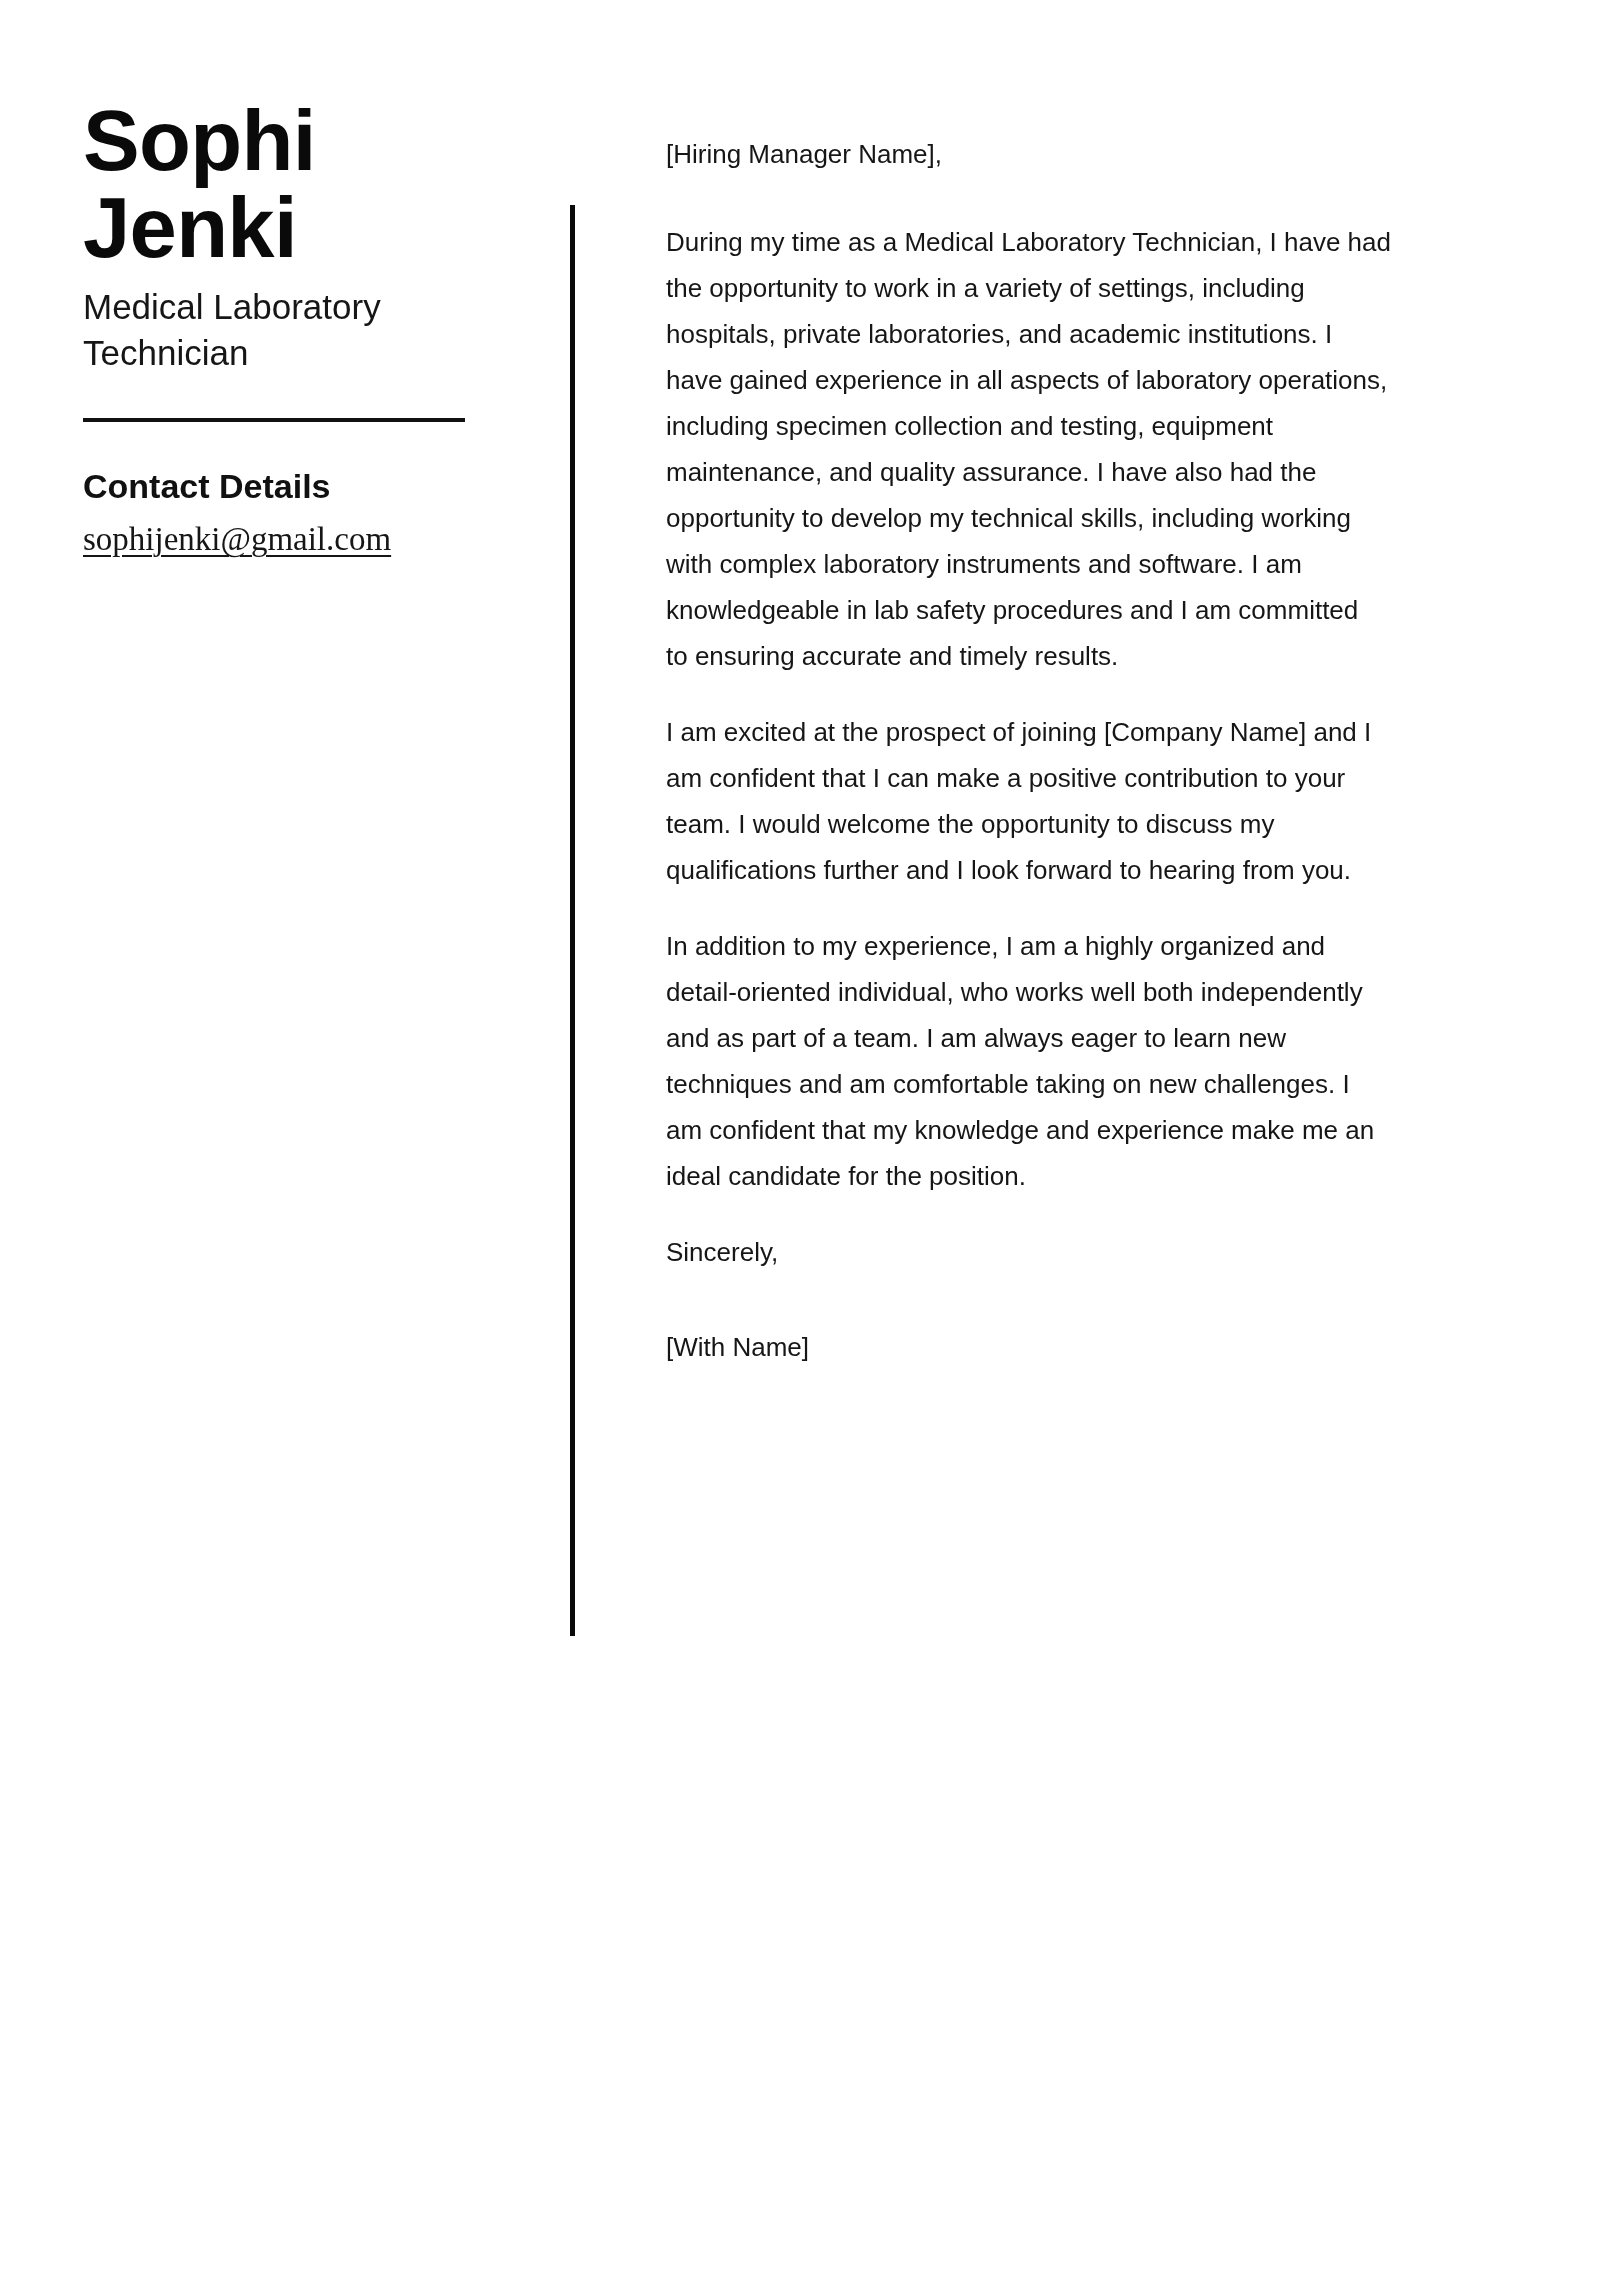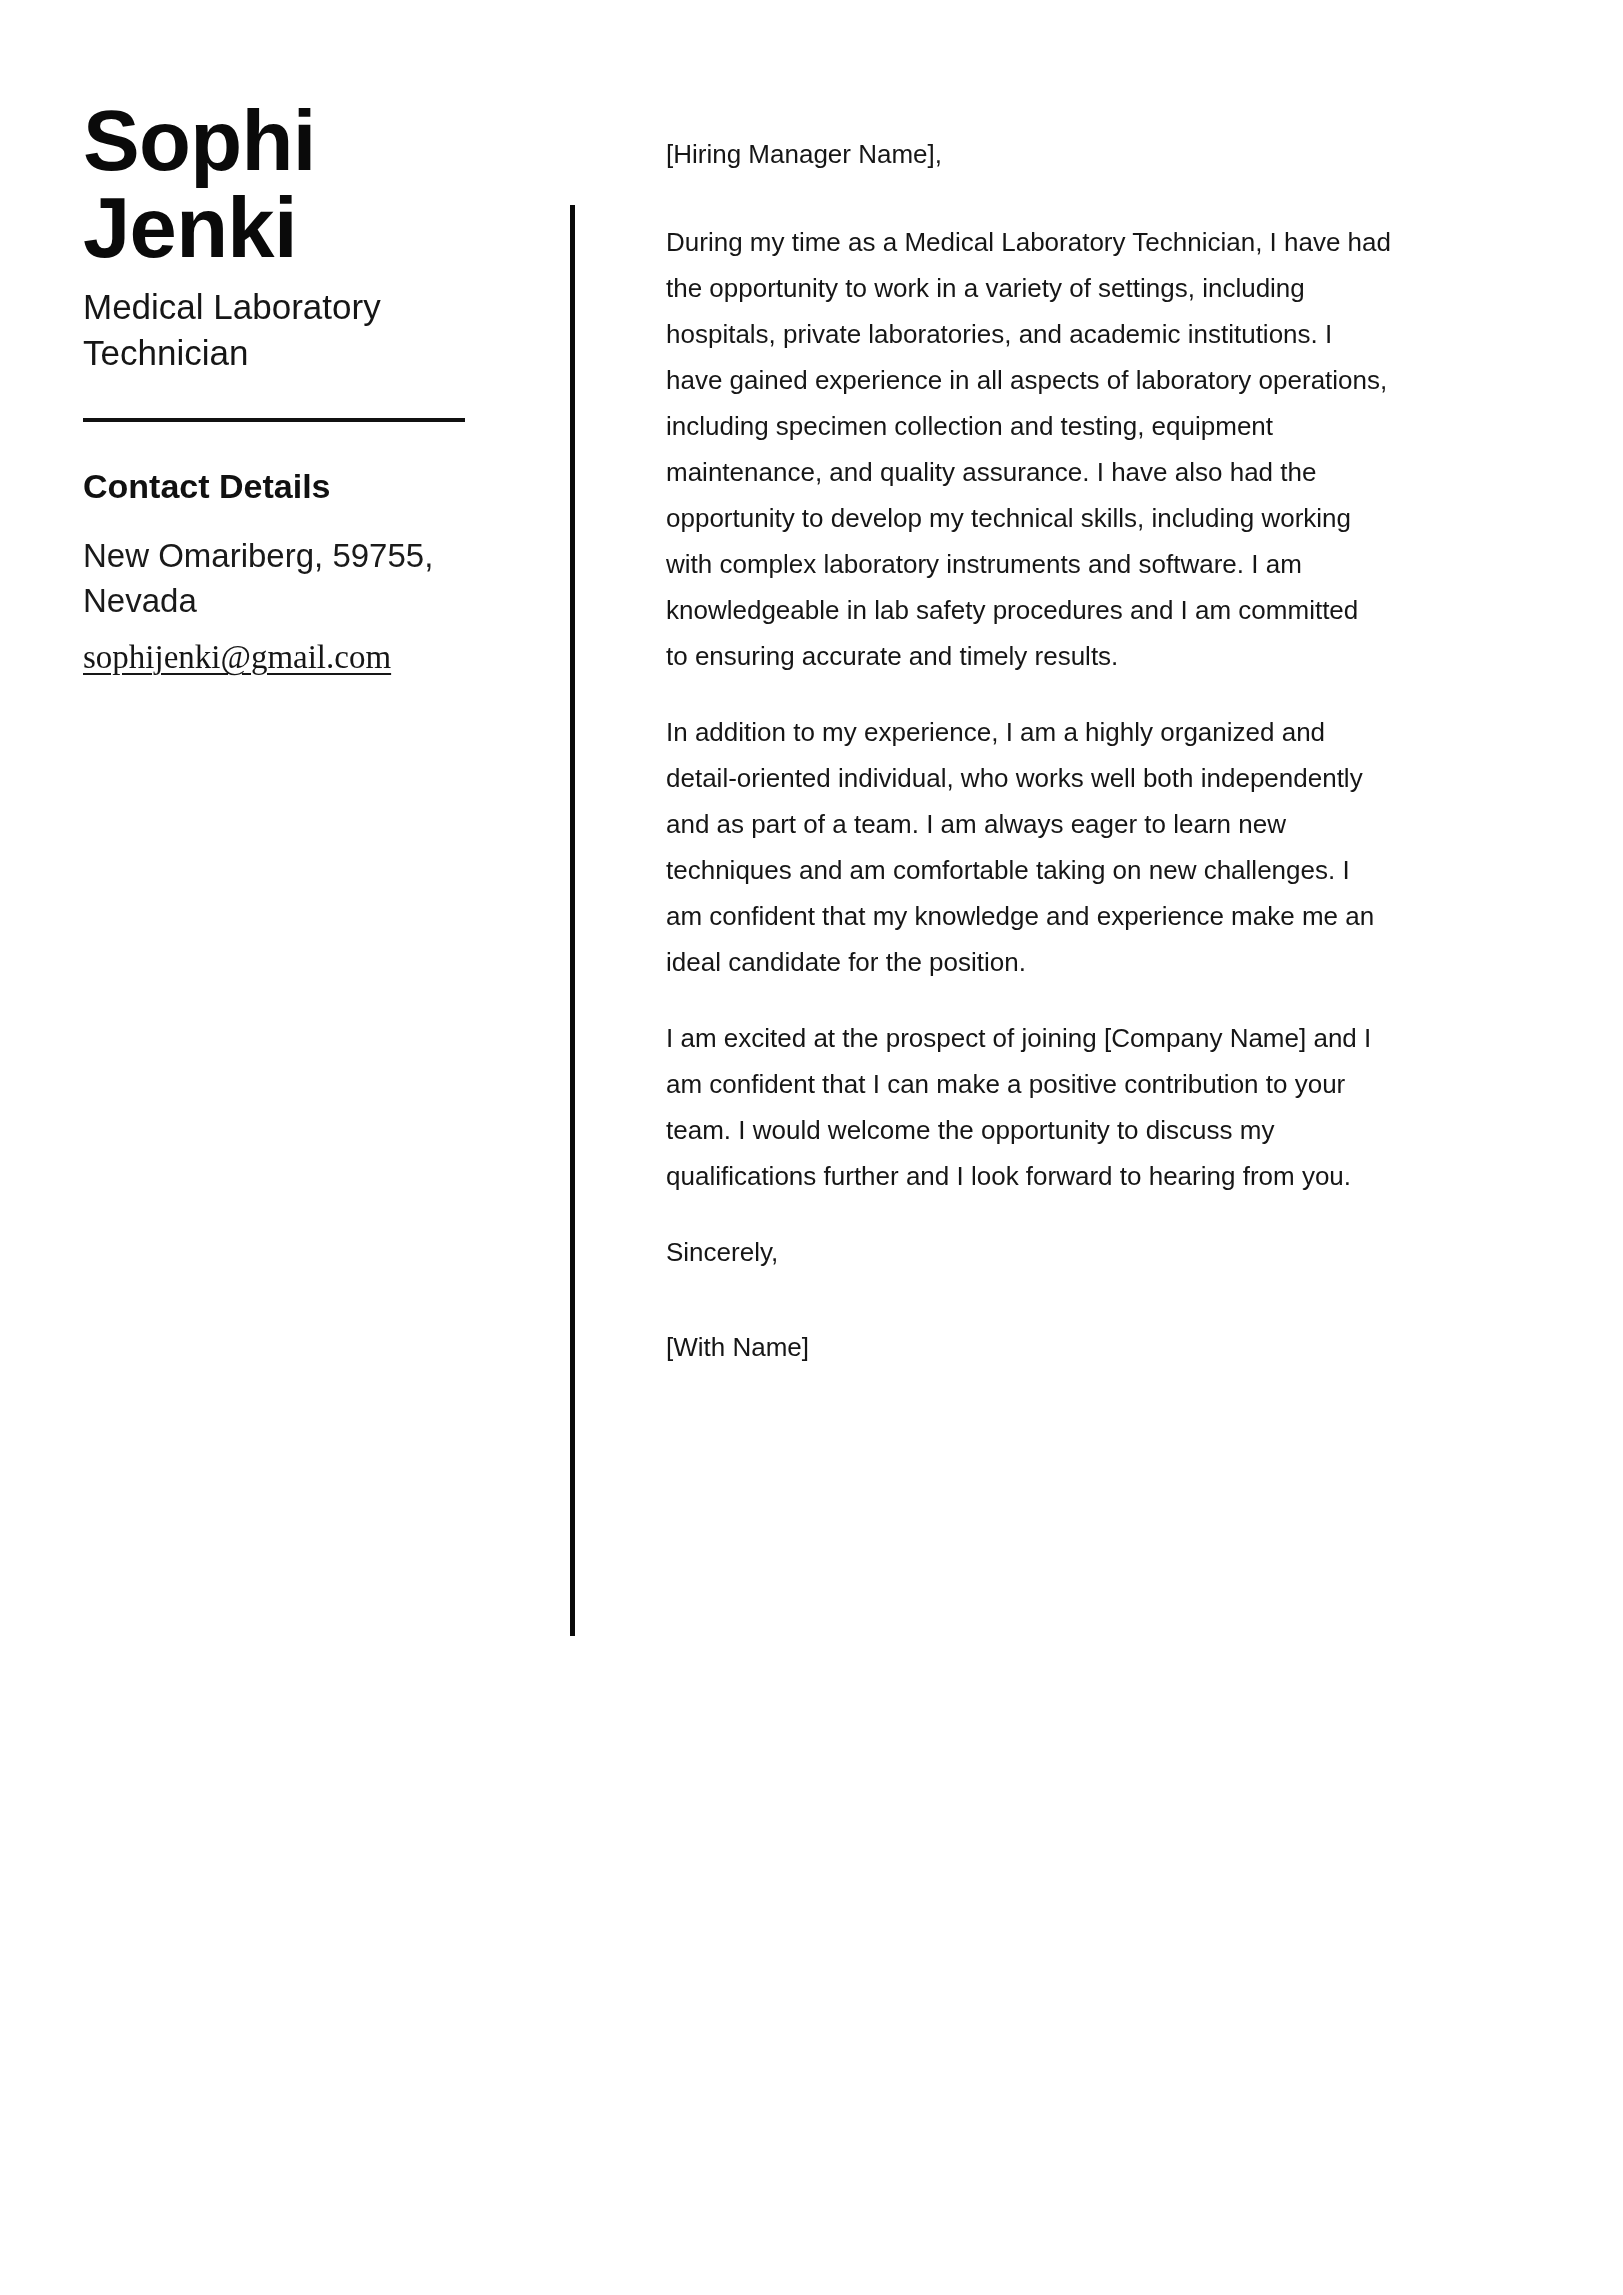--- a/index.html
+++ b/index.html
@@ -111,22 +111,20 @@
     <h1 class="name">Sophi
 Jenki</h1>
 
     <div class="job-title">Medical Laboratory
 Technician</div>
 
     <div class="rule"></div>
 
     <h2 class="contact-heading">Contact Details</h2>
 
-    <div class="address">New Omariberg, 59755,
-Nevada</div>
 
 
     <div class="email-row">
       <a class="email">sophijenki@gmail.com</a>
     </div>
   </aside>
 
   <div class="vline"></div>
 
   <main class="letter">
@@ -137,31 +135,31 @@
 the opportunity to work in a variety of settings, including
 hospitals, private laboratories, and academic institutions. I
 have gained experience in all aspects of laboratory operations,
 including specimen collection and testing, equipment
 maintenance, and quality assurance. I have also had the
 opportunity to develop my technical skills, including working
 with complex laboratory instruments and software. I am
 knowledgeable in lab safety procedures and I am committed
 to ensuring accurate and timely results.</p>
 
+    <p class="para">I am excited at the prospect of joining [Company Name] and I
+am confident that I can make a positive contribution to your
+team. I would welcome the opportunity to discuss my
+qualifications further and I look forward to hearing from you.</p>
+
     <p class="para">In addition to my experience, I am a highly organized and
 detail-oriented individual, who works well both independently
 and as part of a team. I am always eager to learn new
 techniques and am comfortable taking on new challenges. I
 am confident that my knowledge and experience make me an
 ideal candidate for the position.</p>
-
-    <p class="para">I am excited at the prospect of joining [Company Name] and I
-am confident that I can make a positive contribution to your
-team. I would welcome the opportunity to discuss my
-qualifications further and I look forward to hearing from you.</p>
 
     <p class="closing">Sincerely,</p>
 
     <p class="signature">[With Name]</p>
   </main>
 
 </div>
 
 
 </body></html>

